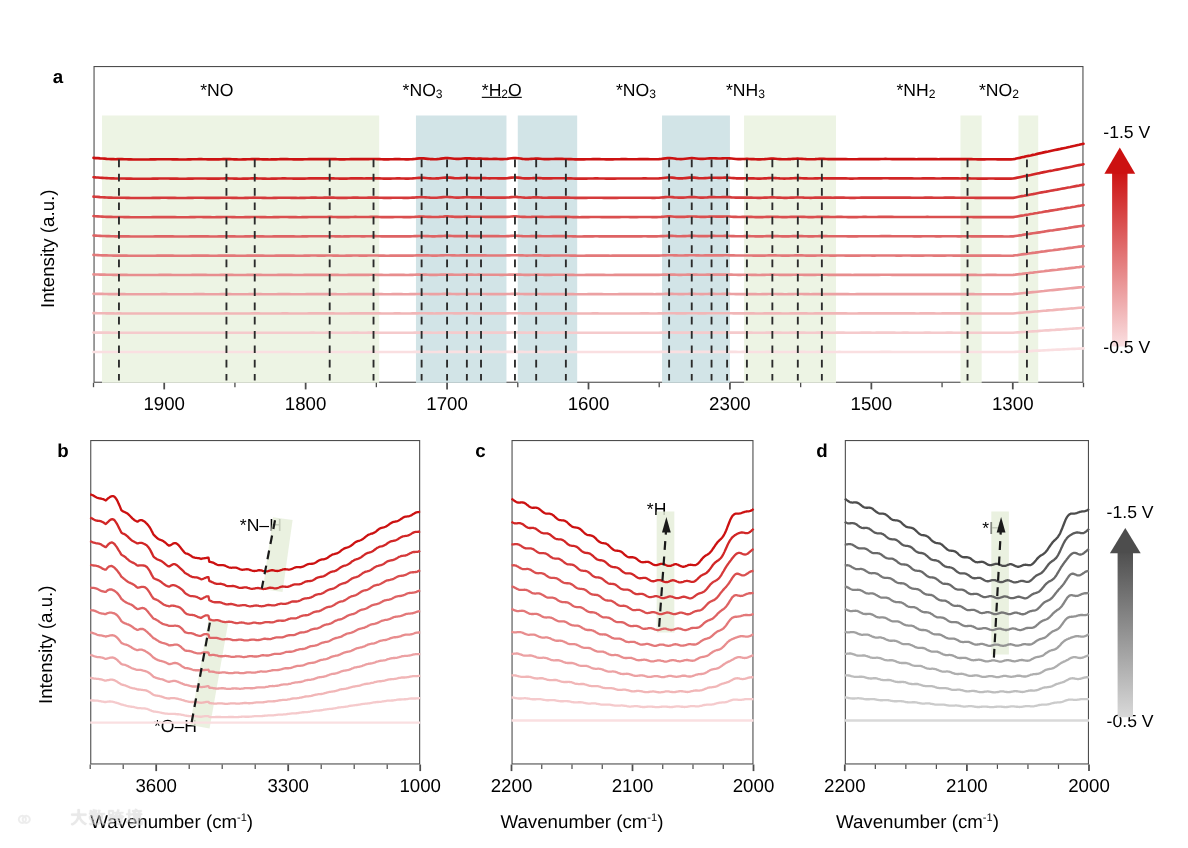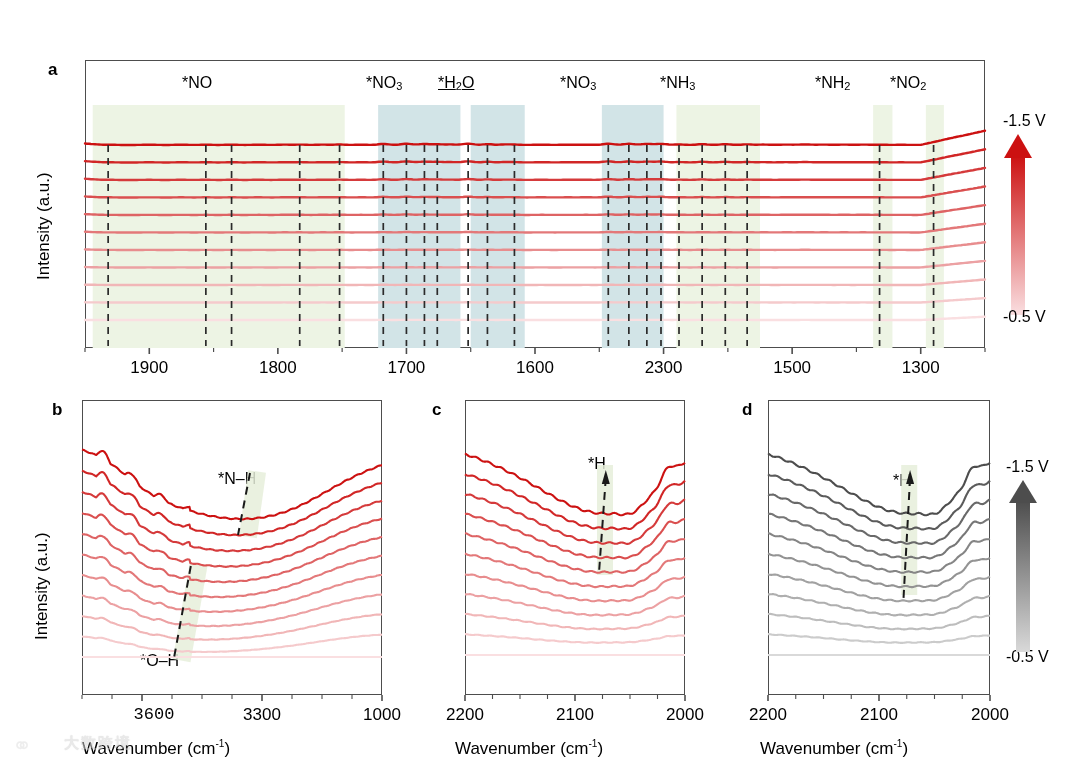--- a/index.html
+++ b/index.html
@@ -240,21 +240,21 @@
       <line x1="851.25" y1="695" x2="851.25" y2="699" stroke="#4d4d4d" stroke-width="1.1"></line>
       <line x1="906.75" y1="695" x2="906.75" y2="699" stroke="#4d4d4d" stroke-width="1.1"></line>
       <line x1="934.5" y1="695" x2="934.5" y2="699" stroke="#4d4d4d" stroke-width="1.1"></line>
       <line x1="962.25" y1="695" x2="962.25" y2="699" stroke="#4d4d4d" stroke-width="1.1"></line>
     </g>
     <g>
       <rect x="1016" y="500" width="14" height="152" fill="url(#gradD)"></rect>
       <polygon points="1009,503 1037,503 1023,480" fill="#4d4d4d"></polygon>
     </g>
   </svg>
-<div class="tick-lbl" style="left: 114px; top: 705px; width: 80px; font-family: Liberation Mono, monospace;">3600</div>
+<div class="tick-lbl" style="left: 102px; top: 705px; width: 80px;">3600</div>
 <div class="tick-lbl" style="left: 222px; top: 705px; width: 80px;">3300</div>
 <div class="tick-lbl" style="left: 342px; top: 705px; width: 80px;">1000</div>
 <div class="tick-lbl" style="left: 425px; top: 705px; width: 80px;">2200</div>
 <div class="tick-lbl" style="left: 535px; top: 705px; width: 80px;">2100</div>
 <div class="tick-lbl" style="left: 645px; top: 705px; width: 80px;">2000</div>
 <div class="tick-lbl" style="left: 728px; top: 705px; width: 80px;">2200</div>
 <div class="tick-lbl" style="left: 839px; top: 705px; width: 80px;">2100</div>
 <div class="tick-lbl" style="left: 950px; top: 705px; width: 80px;">2000</div>
 
 </body></html>

